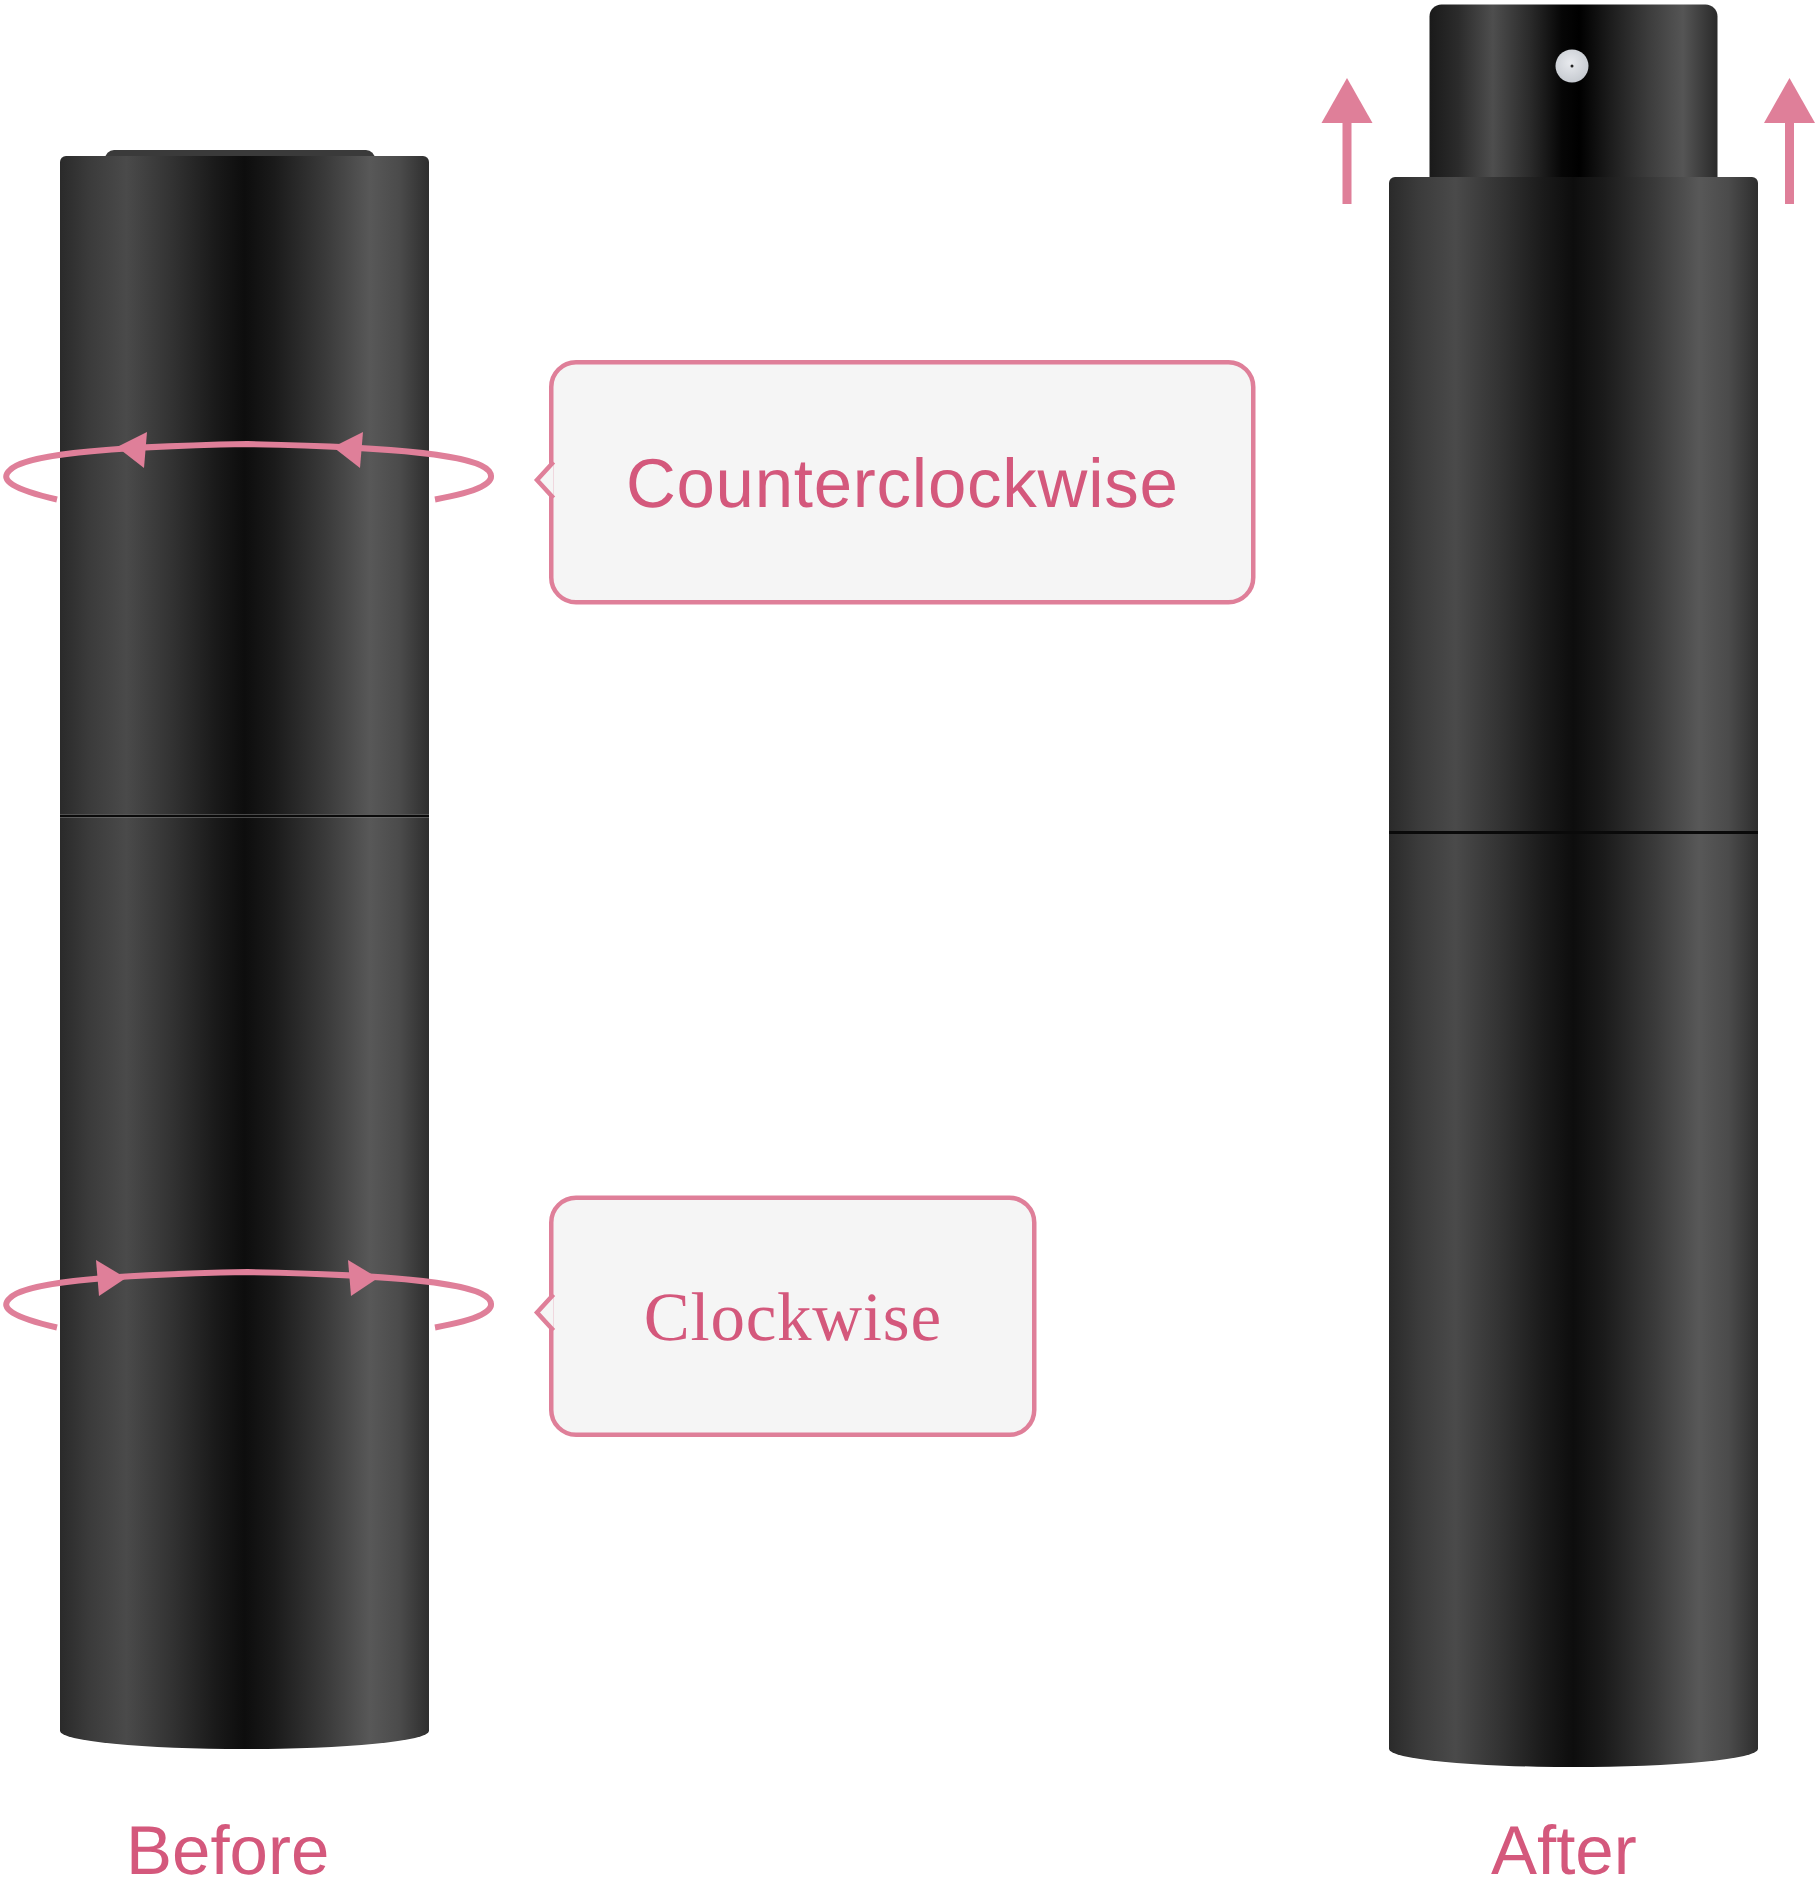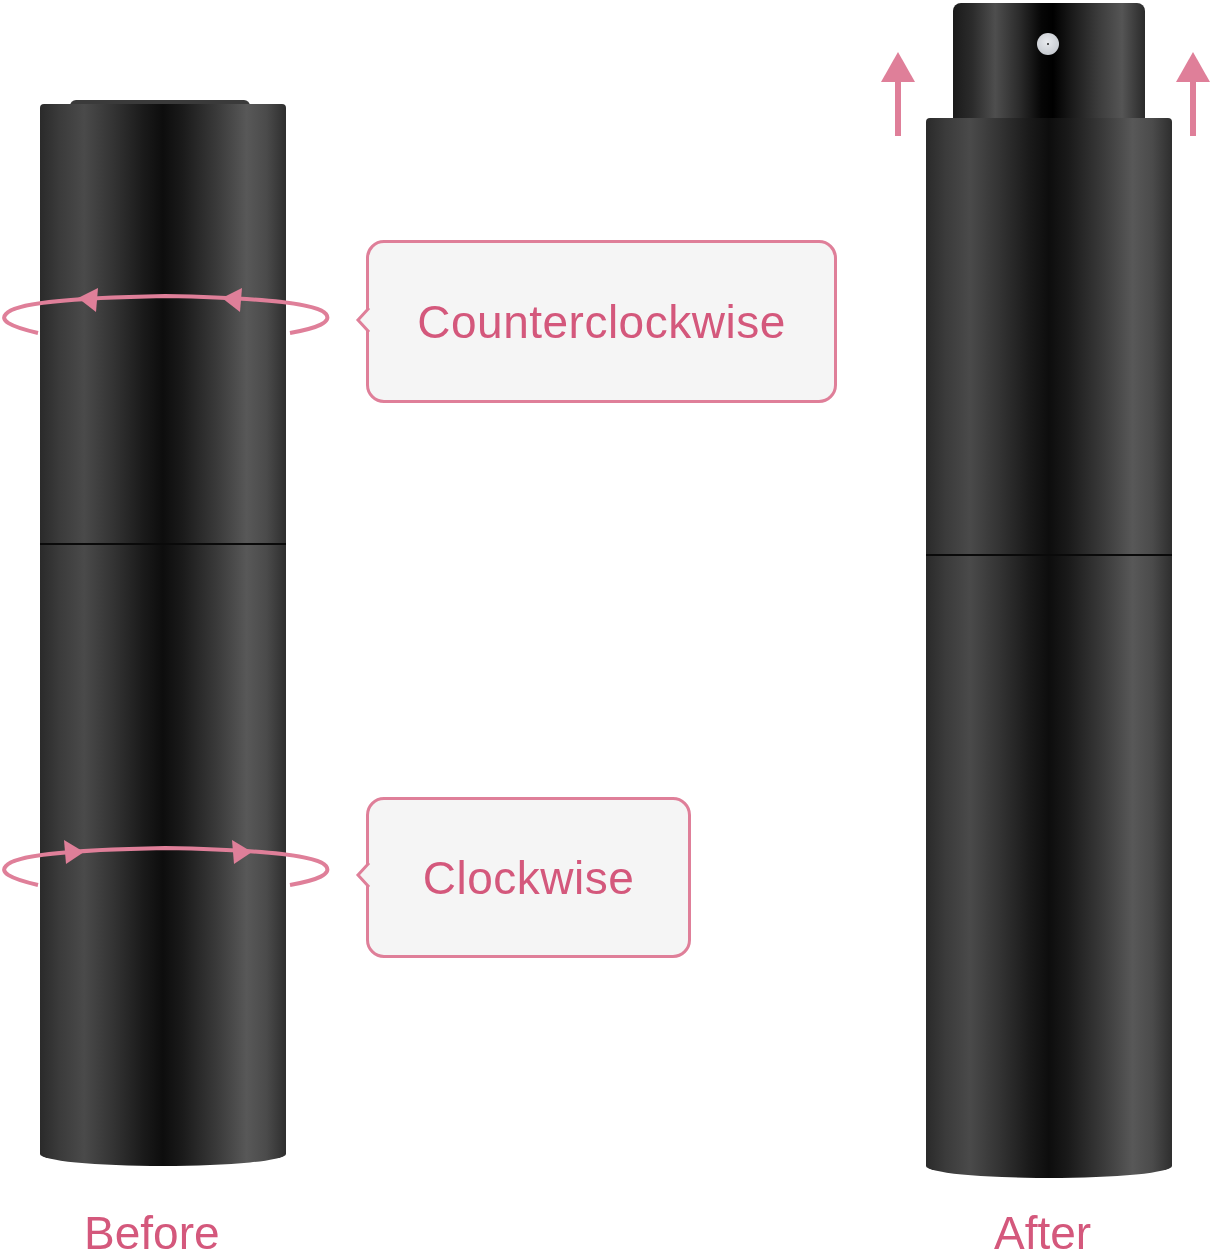--- a/index.html
+++ b/index.html
@@ -54,21 +54,21 @@
 </svg>
 
 <div class="abs bubble" style="left:366px; top:240px; width:471px; height:163px;">
   <span class="bubble-text">Counterclockwise</span>
 </div>
 <svg class="abs" style="left:356px; top:308px;" width="16" height="24" viewBox="0 0 16 24">
   <polygon points="13,0 2,12 13,24" fill="#f5f5f5"></polygon>
   <polyline points="13,0 2,12 13,24" fill="none" stroke="#df7f99" stroke-width="3"></polyline>
 </svg>
 
-<div class="abs bubble" style="left:366px; top:797px; width:325px; height:161px;">
+<div class="abs bubble" style="left:366px; top:797px; width:325px; height:161px;font-family:Liberation Serif, serif;">
   <span class="bubble-text">Clockwise</span>
 </div>
 <svg class="abs" style="left:356px; top:863px;" width="16" height="24" viewBox="0 0 16 24">
   <polygon points="13,0 2,12 13,24" fill="#f5f5f5"></polygon>
   <polyline points="13,0 2,12 13,24" fill="none" stroke="#df7f99" stroke-width="3"></polyline>
 </svg>
 
 <div class="abs" style="left:926px; top:3px; width:246px; height:1175px;">
   <div class="abs sprayer" style="left:27px; top:0; width:192px; height:117px;"></div>
   <div class="abs nozzle" style="left:111px; top:30px;"></div>

